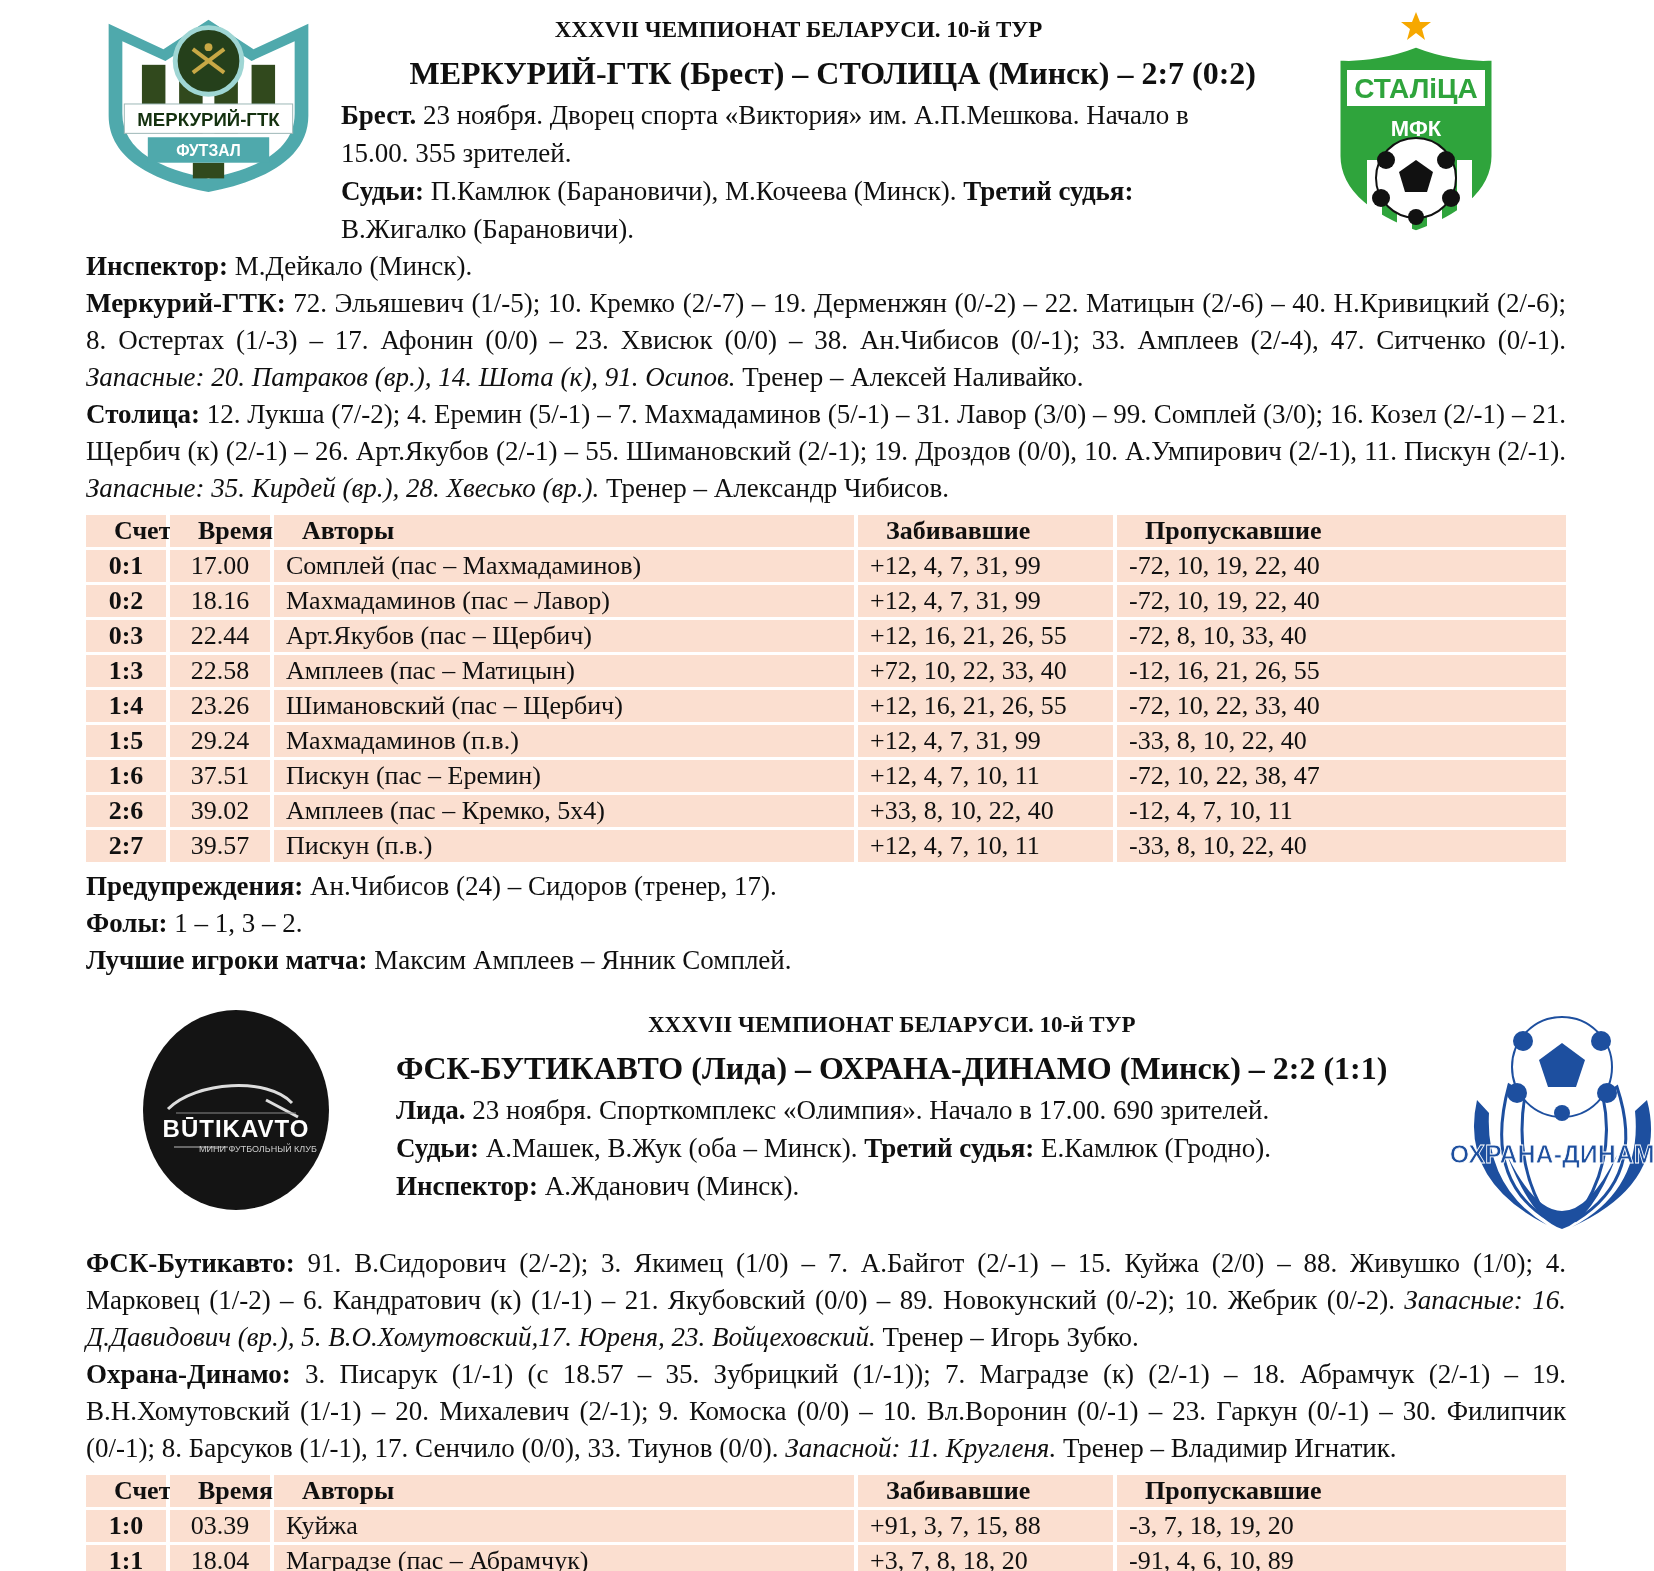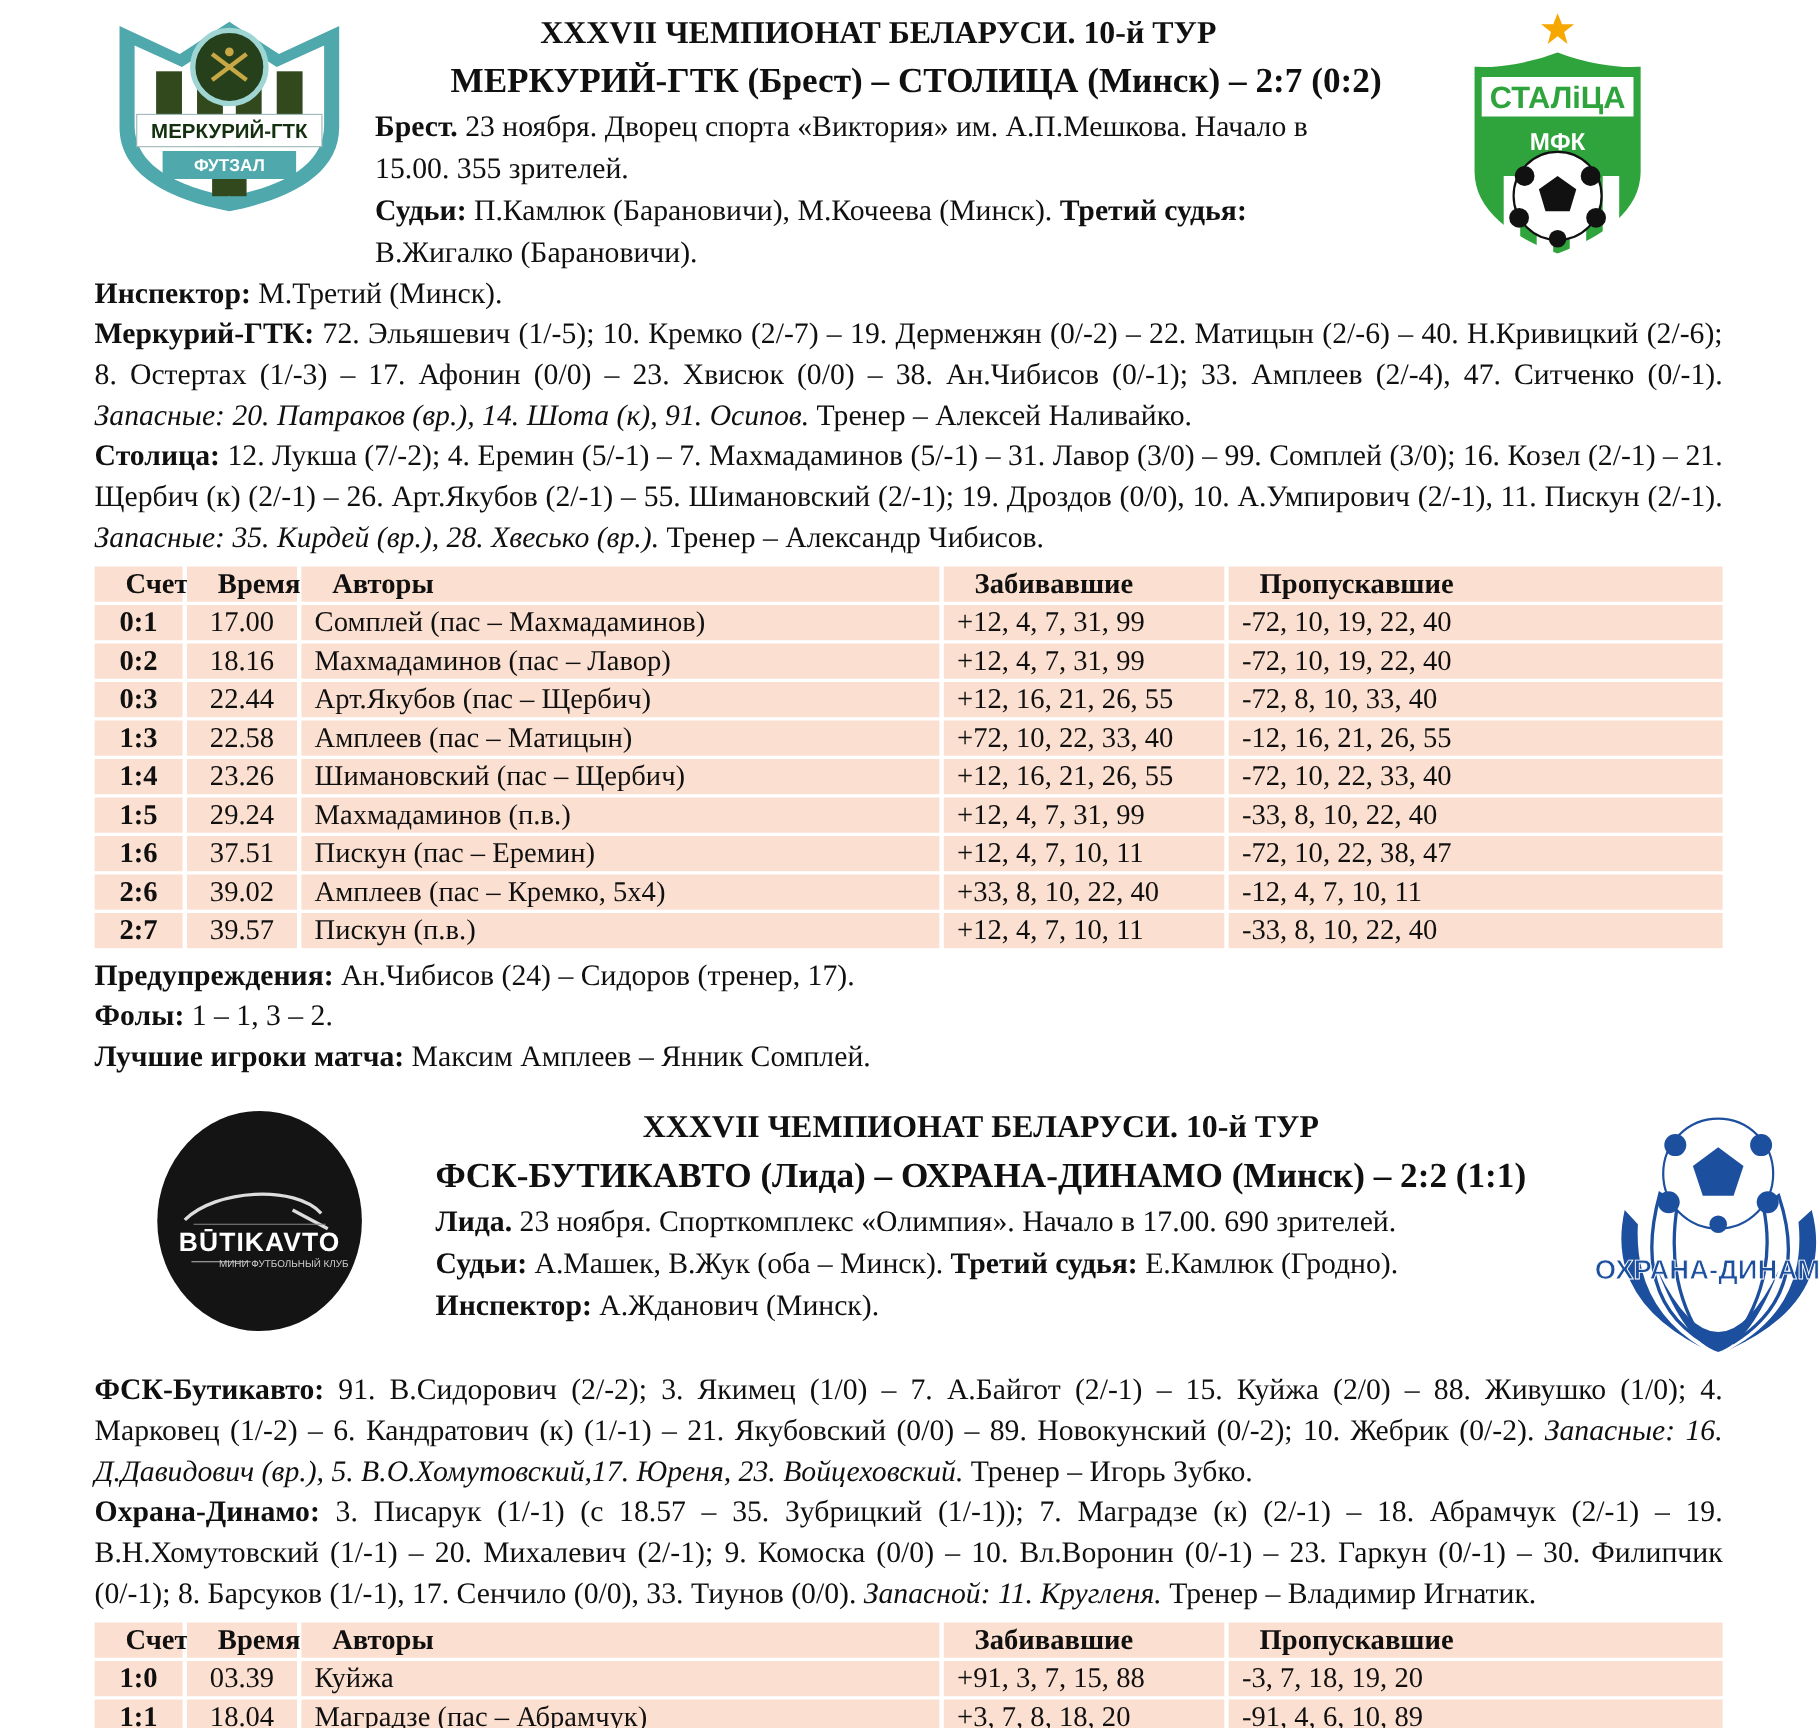--- a/index.html
+++ b/index.html
@@ -6,21 +6,21 @@
   body{width:1654px;font-family:"Liberation Serif","DejaVu Serif",serif;color:#101010;}
   .page{box-sizing:border-box;width:1654px;padding:10px 88px 14px 86px;}
   p{margin:0;font-size:27px;line-height:37px;}
   .b{font-weight:700;text-align:right;}
   .i{font-style:italic;}
   .just{text-align:justify;}
   
   .match-header{display:grid;column-gap:10px;align-items:start;}
   .mh1{grid-template-columns:245px 1fr 300px;}
   .mh2{grid-template-columns:300px 1fr 330px;margin-top:26px;}
-  .title1{font-size:29px;font-weight:700;text-align:center;line-height:40px;white-space:nowrap;}
+  .title1{font-size:23px;font-weight:700;text-align:center;line-height:40px;white-space:nowrap;}
   .title2{font-size:32px;font-weight:700;text-align:right;line-height:46px;white-space:nowrap;}
   .hdr-center p{line-height:38px;}
   .logo-box{display:flex;justify-content:center;align-items:flex-start;}
   
   .goals-table{margin:8px 0 6px 0;}
   .goals-table .tr{display:grid;grid-template-columns:80px 100px 580px 255px 1fr;column-gap:4px;margin-bottom:3px;}
   .goals-table .td{background:#fbdfd0;font-size:26px;line-height:28px;padding:2px 12px;}
   .goals-table .c0{text-align:center;font-weight:700;}
   .goals-table .c1{text-align:center;}
   .goals-table .tr.head .td{font-weight:700;padding-left:28px;}
@@ -72,21 +72,21 @@
           <circle cx="115" cy="168" r="40" fill="#ffffff" stroke="#111111" stroke-width="2"></circle>
           <polygon points="115,150 132,162 126,182 104,182 98,162" fill="#111111"></polygon>
           <circle cx="85" cy="150" r="9" fill="#111111"></circle>
           <circle cx="145" cy="150" r="9" fill="#111111"></circle>
           <circle cx="80" cy="188" r="9" fill="#111111"></circle>
           <circle cx="150" cy="188" r="9" fill="#111111"></circle>
           <circle cx="115" cy="207" r="8" fill="#111111"></circle>
         </svg>
       </div>
     </div>
-    <p><span class="b">Инспектор:</span><span> М.Третий (Минск).</span></p>
+    <p><span class="b">Инспектор:</span><span> М.Дейкало (Минск).</span></p>
     <p class="just"><span class="b">Меркурий-ГТК:</span><span> 72. Эльяшевич (1/-5); 10. Кремко (2/-7) – 19. Дерменжян (0/-2) – 22. Матицын (2/-6) – 40. Н.Кривицкий (2/-6); 8. Остертах (1/-3) – 17. Афонин (0/0) – 23. Хвисюк (0/0) – 38. Ан.Чибисов (0/-1); 33. Амплеев (2/-4), 47. Ситченко (0/-1). </span><span class="i">Запасные: 20. Патраков (вр.), 14. Шота (к), 91. Осипов.</span><span> Тренер – Алексей Наливайко.</span></p>
     <p class="just"><span class="b">Столица:</span><span> 12. Лукша (7/-2); 4. Еремин (5/-1) – 7. Махмадаминов (5/-1) – 31. Лавор (3/0) – 99. Сомплей (3/0); 16. Козел (2/-1) – 21. Щербич (к) (2/-1) – 26. Арт.Якубов (2/-1) – 55. Шимановский (2/-1); 19. Дроздов (0/0), 10. А.Умпирович (2/-1), 11. Пискун (2/-1). </span><span class="i">Запасные: 35. Кирдей (вр.), 28. Хвесько (вр.).</span><span> Тренер – Александр Чибисов.</span></p>
     <div class="goals-table">
         <div class="tr head">
           <div class="td c0">Счет</div>
           <div class="td c1">Время</div>
           <div class="td c2">Авторы</div>
           <div class="td c3">Забивавшие</div>
           <div class="td c4">Пропускавшие</div>
         </div>

